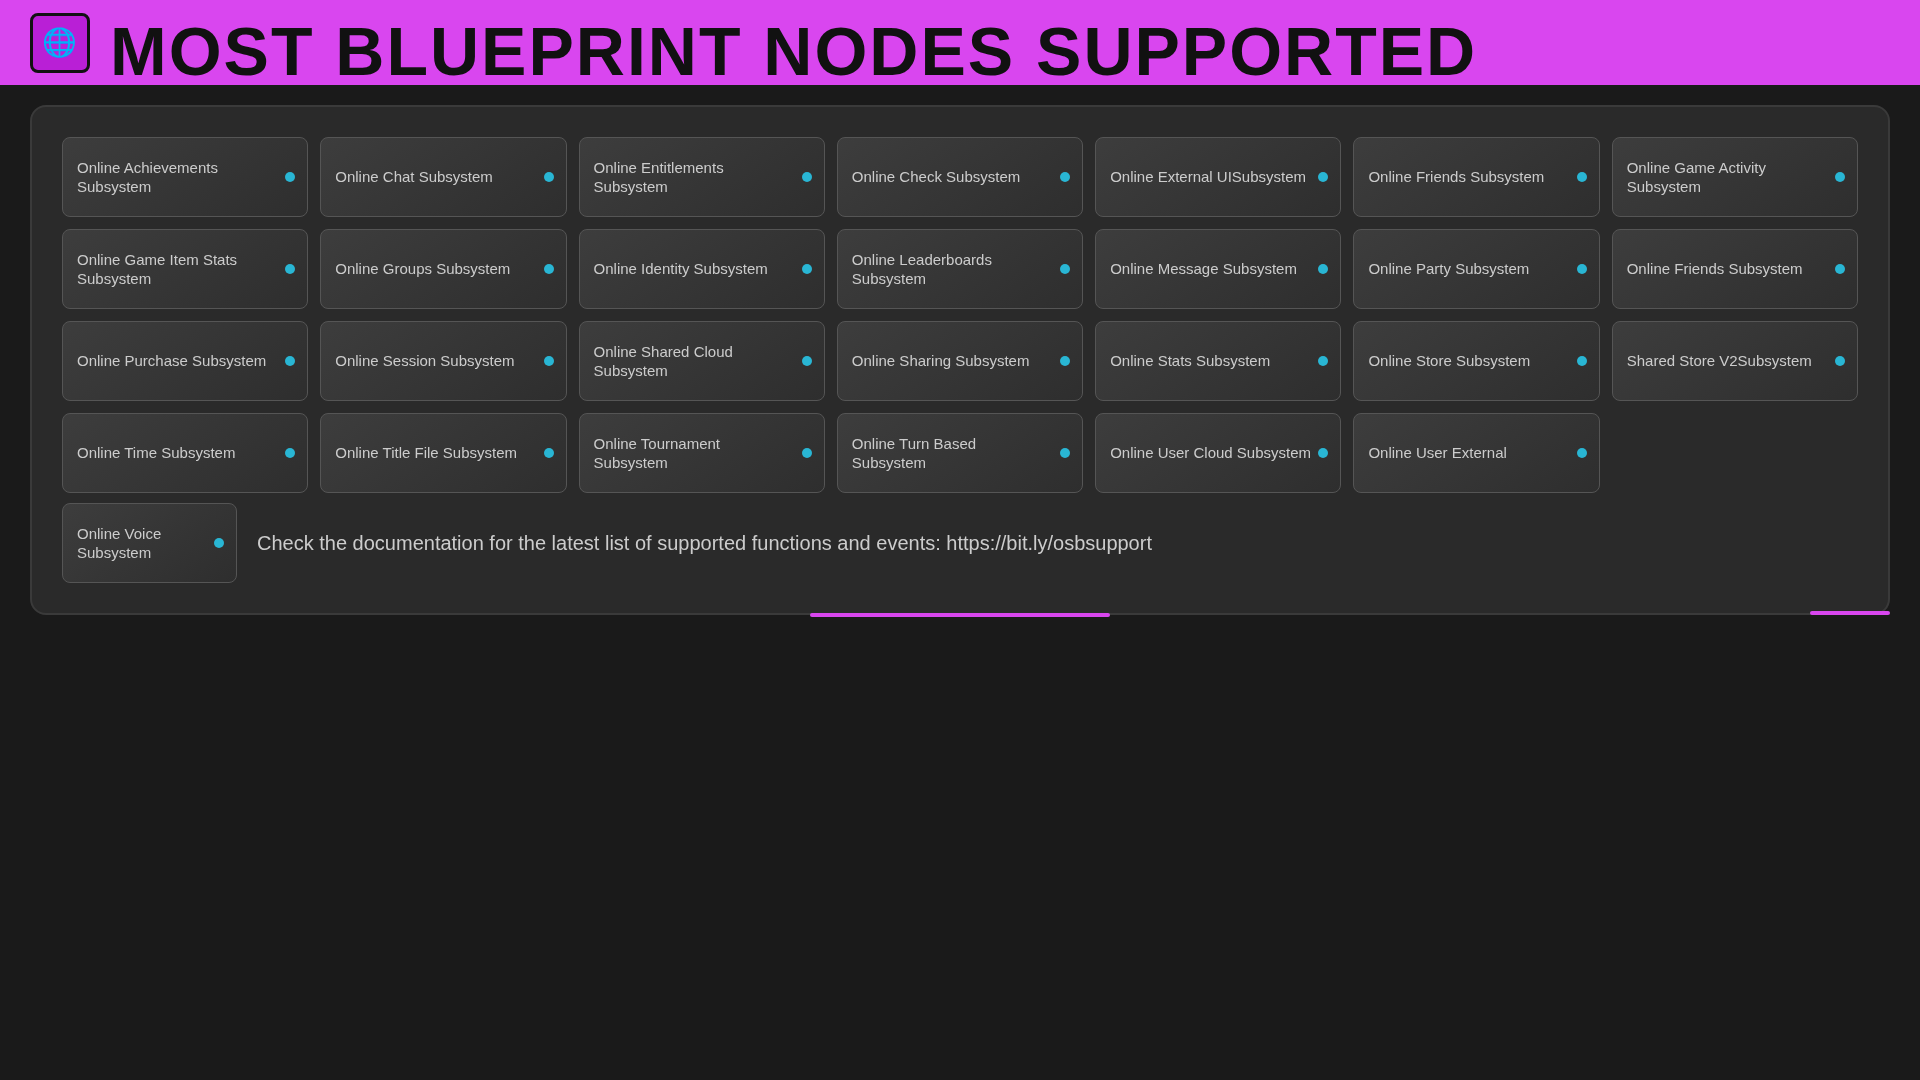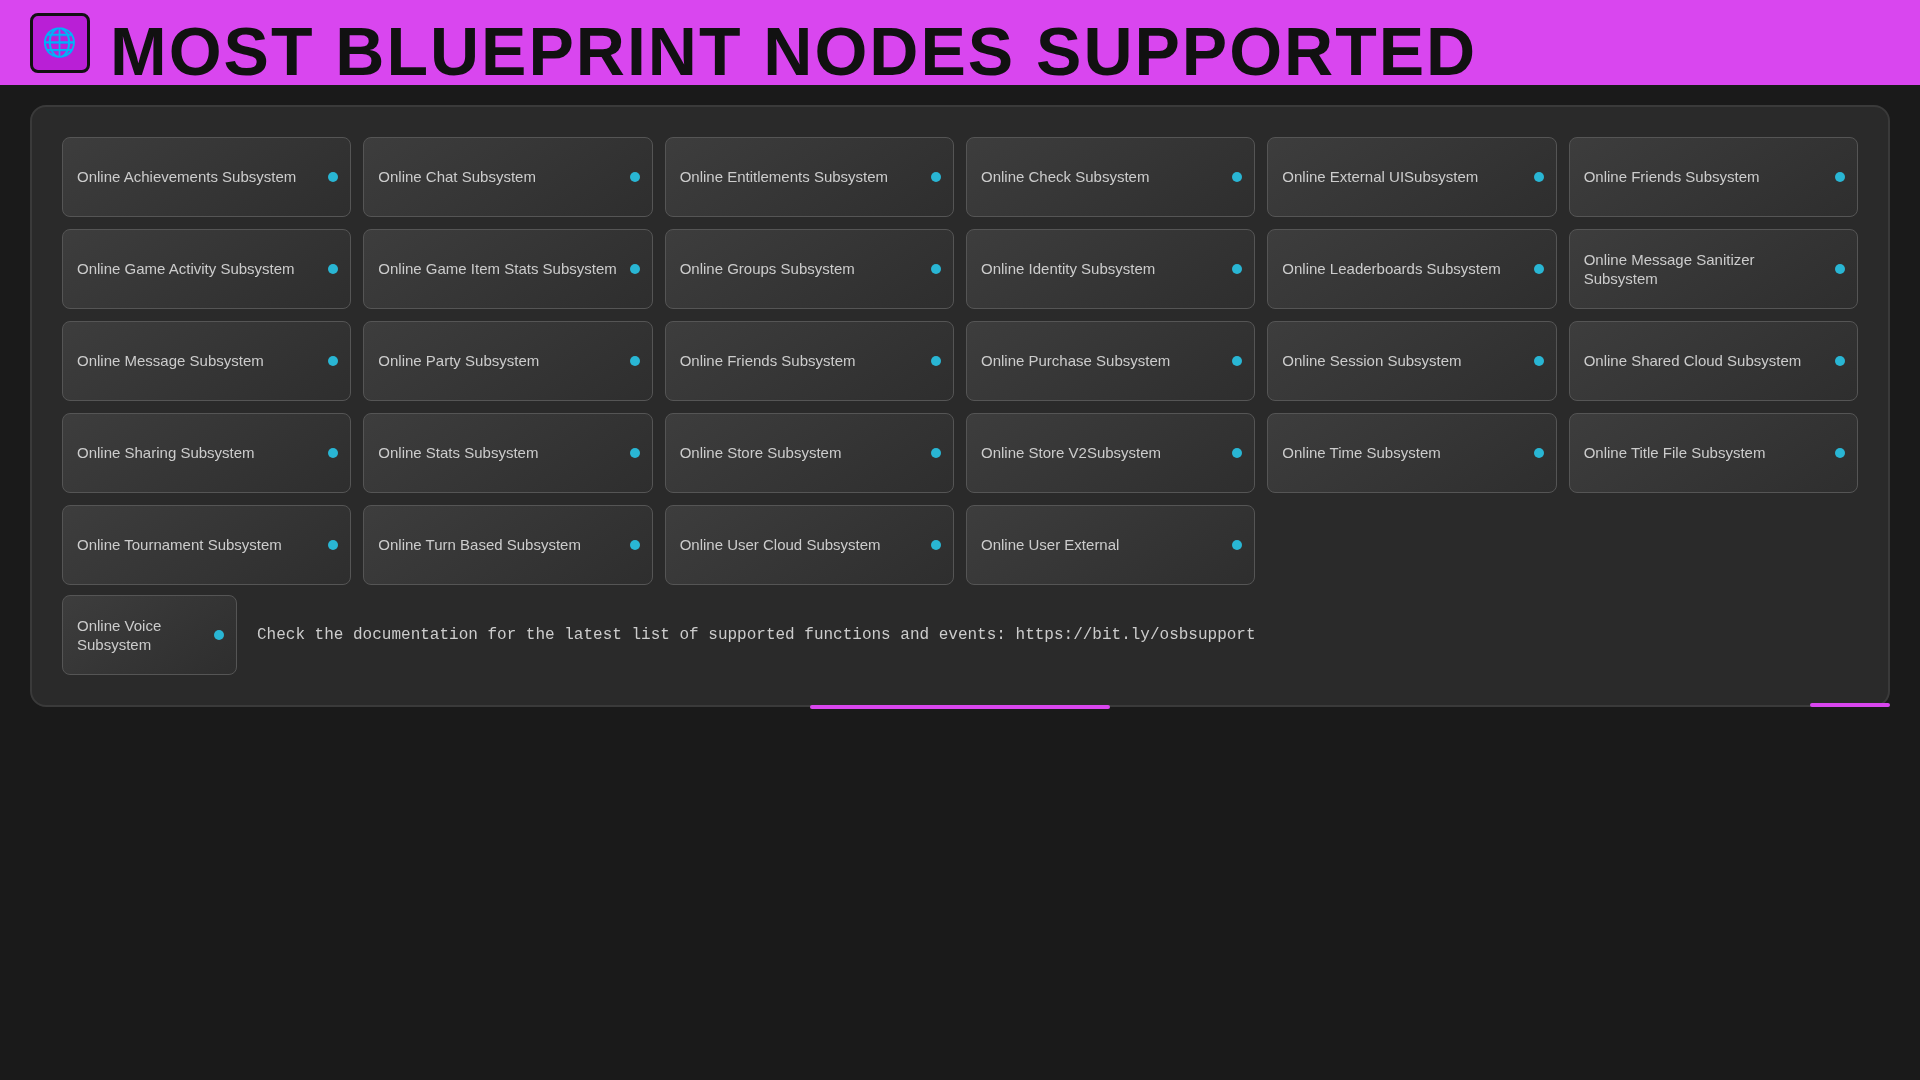--- a/index.html
+++ b/index.html
@@ -59,21 +59,21 @@
       bottom: -2px;
       right: -2px;
       width: 80px;
       height: 4px;
       background: #d946ef;
       border-radius: 2px;
     }
 
     #nodes-grid {
       display: grid;
-      grid-template-columns: repeat(6, 1fr);
+      grid-template-columns: repeat(7, 1fr);
       gap: 12px;
       margin-bottom: 8px;
     }
 
     .node-card {
       background: linear-gradient(145deg, #3d3d3d, #2e2e2e);
       border: 1px solid #555;
       border-radius: 8px;
       padding: 12px 12px 12px 14px;
       position: relative;
@@ -115,24 +115,23 @@
       padding: 12px 12px 12px 14px;
       min-height: 80px;
       display: flex;
       align-items: center;
       justify-content: space-between;
       width: 175px;
       flex-shrink: 0;
     }
 
     #footer-note {
-      font-size: 16px;
+      font-size: 20px;
       color: #cccccc;
       line-height: 1.5;
-      font-family: Liberation Mono, monospace;
     }
 
     .bottom-border-accent {
       position: absolute;
       bottom: -4px;
       left: 50%;
       transform: translateX(-50%);
       width: 300px;
       height: 4px;
       background: #d946ef;
@@ -189,24 +188,20 @@
       </div>
       <div class="node-card">
         <span class="node-card-label">Online Identity Subsystem</span>
         <span class="node-dot"></span>
       </div>
       <div class="node-card">
         <span class="node-card-label">Online Leaderboards Subsystem</span>
         <span class="node-dot"></span>
       </div>
       <div class="node-card">
-        <span class="node-card-label">Online Message Sanitizer Subsystem</span>
-        <span class="node-dot"></span>
-      </div>
-      <div class="node-card">
         <span class="node-card-label">Online Message Subsystem</span>
         <span class="node-dot"></span>
       </div>
       <div class="node-card">
         <span class="node-card-label">Online Party Subsystem</span>
         <span class="node-dot"></span>
       </div>
       <div class="node-card">
         <span class="node-card-label">Online Friends Subsystem</span>
         <span class="node-dot"></span>
@@ -229,21 +224,21 @@
       </div>
       <div class="node-card">
         <span class="node-card-label">Online Stats Subsystem</span>
         <span class="node-dot"></span>
       </div>
       <div class="node-card">
         <span class="node-card-label">Online Store Subsystem</span>
         <span class="node-dot"></span>
       </div>
       <div class="node-card">
-        <span class="node-card-label">Online Store V2Subsystem</span>
+        <span class="node-card-label">Shared Store V2Subsystem</span>
         <span class="node-dot"></span>
       </div>
       <div class="node-card">
         <span class="node-card-label">Online Time Subsystem</span>
         <span class="node-dot"></span>
       </div>
       <div class="node-card">
         <span class="node-card-label">Online Title File Subsystem</span>
         <span class="node-dot"></span>
       </div>

